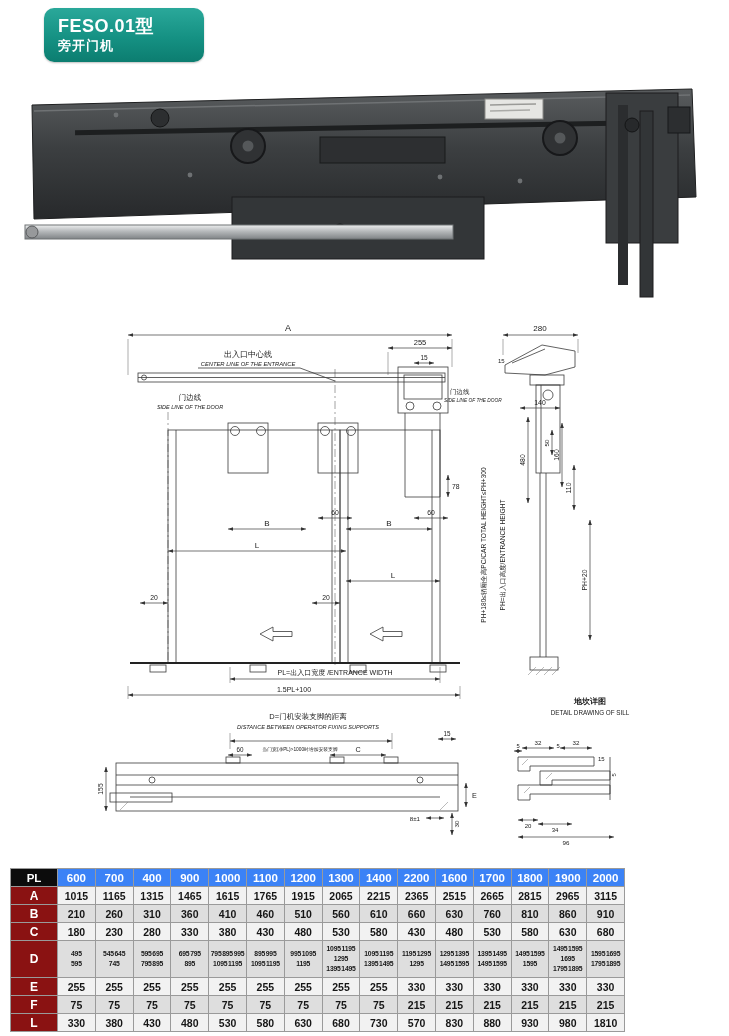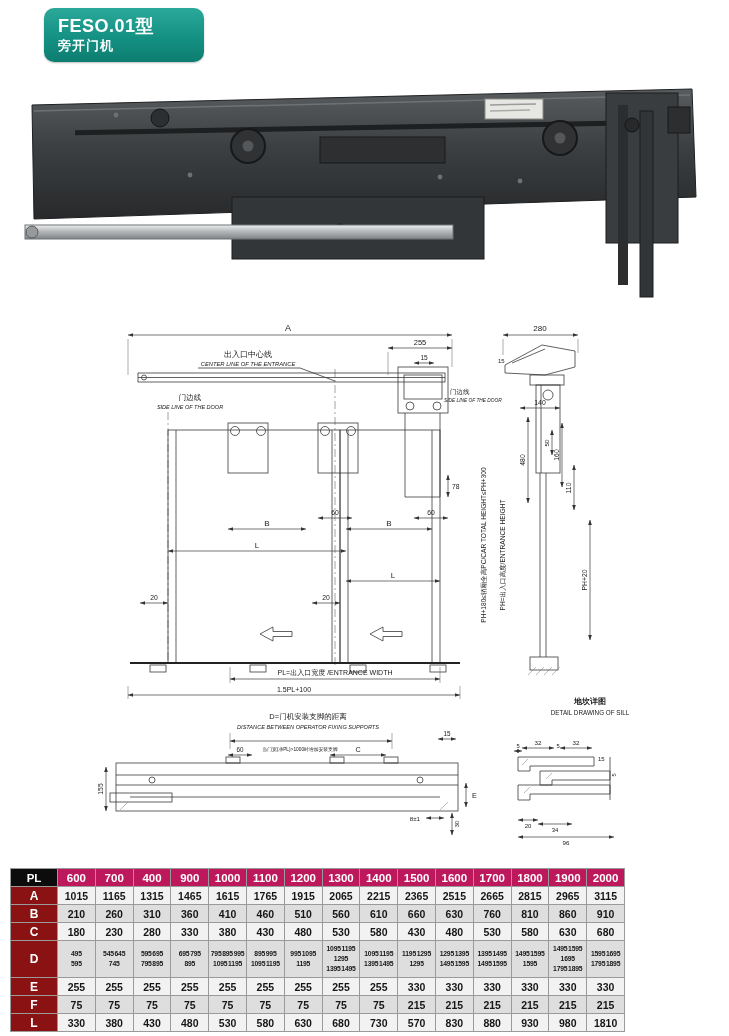--- a/index.html
+++ b/index.html
@@ -23,21 +23,21 @@
   .ext{stroke:#5a5a5a;stroke-width:.5;fill:none;}
   .dim{stroke:#3a3a3a;stroke-width:.7;fill:none;}
   .cl{stroke:#555;stroke-width:.55;fill:none;stroke-dasharray:8 3 2 3;}
   .hatch{stroke:#777;stroke-width:.5;}
 
   
   .spec-table{position:absolute;left:10px;top:868px;width:615px;border-collapse:collapse;
               table-layout:fixed;}
   .spec-table th,.spec-table td{border:1px solid #9a9a9a;text-align:center;vertical-align:middle;
               padding:0;height:17px;font-weight:bold;}
-  .spec-table thead th{background:#be185d;color:#fff;font-size:11.5px;}
+  .spec-table thead th{background:#3b82f6;color:#fff;font-size:11.5px;}
   .spec-table thead th:first-child{width:46px;background:#0c0c0c;}
   .spec-table tbody th{background:#8a1212;color:#fff;font-size:12px;}
   .spec-table td{background:#f2f2f2;color:#161616;font-size:10.5px;}
   .spec-table tbody tr:nth-child(even) td{background:#dedede;}
   .spec-table tr.multi td{font-size:6.8px;white-space:pre-line;line-height:1.45;height:36px;
               word-spacing:-1px;letter-spacing:-.2px;}
 </style>
 </head>
 <body>
 
@@ -315,21 +315,21 @@
         <th>PL</th>
       <th>600</th>
           <th>700</th>
           <th>400</th>
           <th>900</th>
           <th>1000</th>
           <th>1100</th>
           <th>1200</th>
           <th>1300</th>
           <th>1400</th>
-          <th>1500</th>
+          <th>2200</th>
           <th>1600</th>
           <th>1700</th>
           <th>1800</th>
           <th>1900</th>
           <th>2000</th>
         </tr>
     </thead>
     <tbody>
         <tr>
           <th>A</th>

